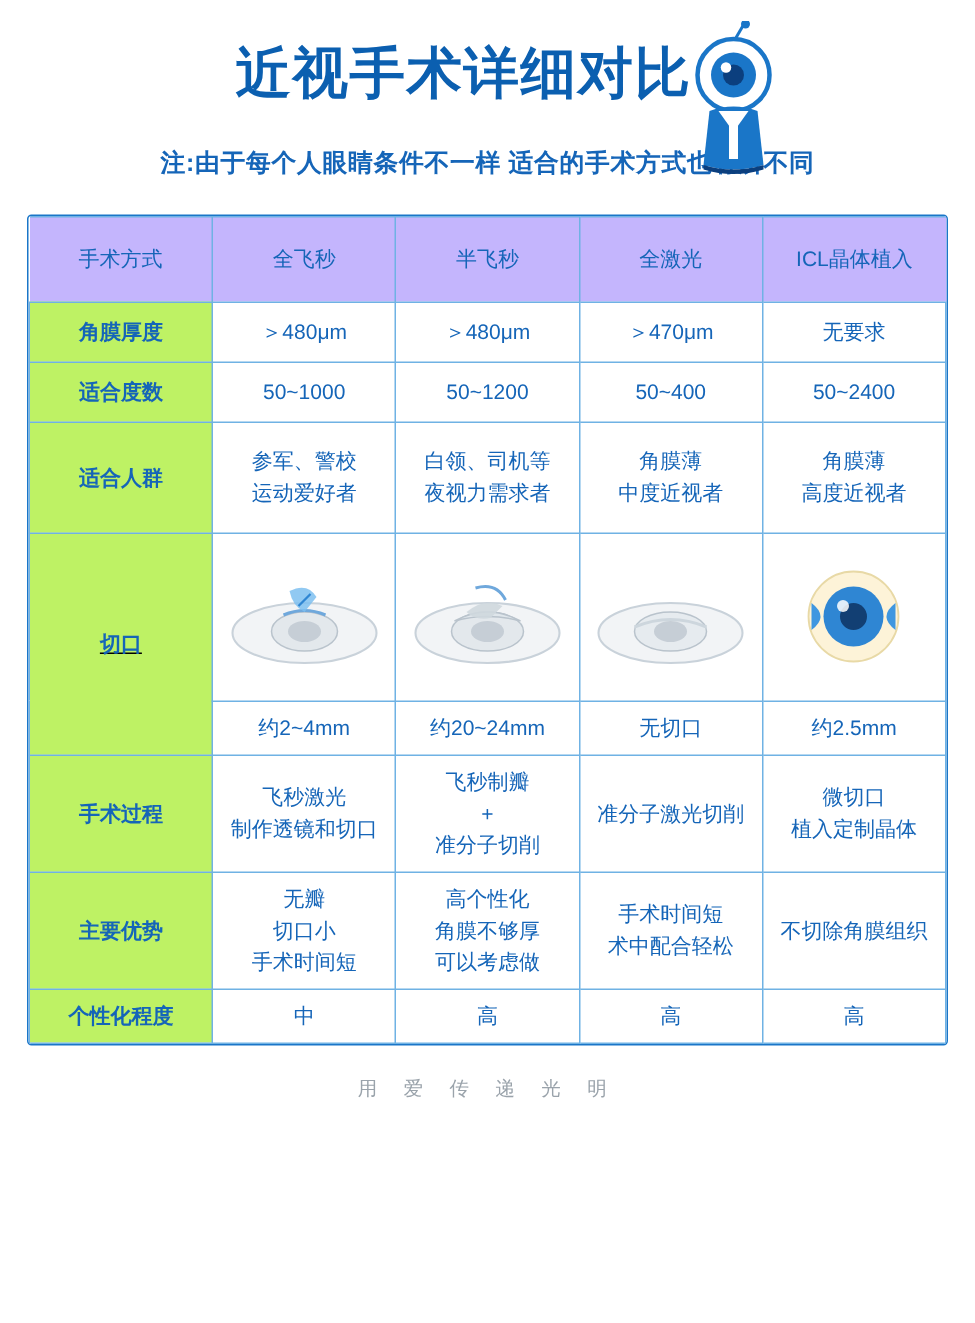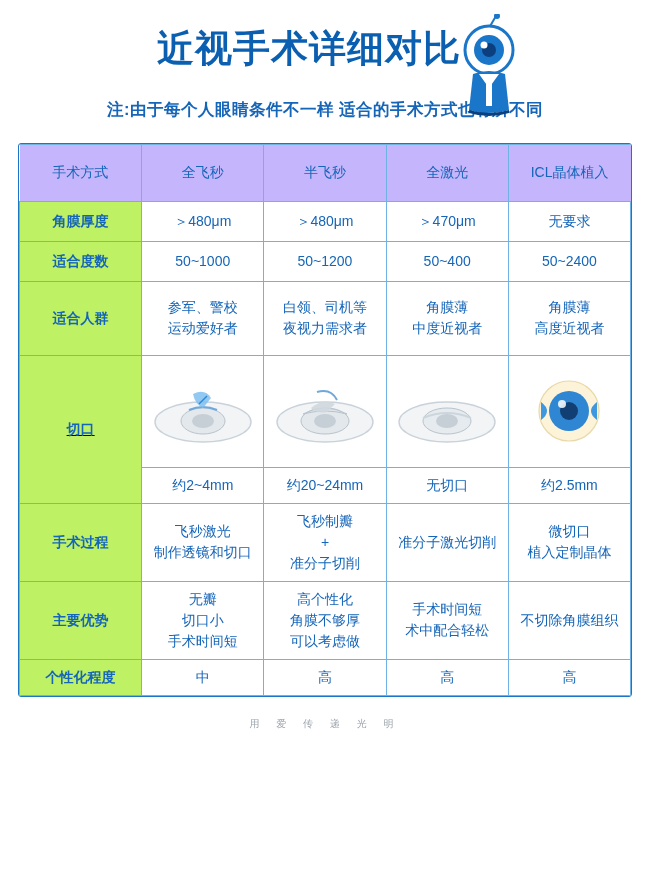--- a/index.html
+++ b/index.html
@@ -117,21 +117,21 @@
   
   .eye {
     display: block;
     margin: 0 auto;
   }
 
   
   .footer {
     text-align: center;
     margin-top: 20px;
-    font-size: 10px;
+    font-size: 13px;
     color: #9aa3ab;
     letter-spacing: 7px;
   }
 </style>
 </head>
 <body>
 
 <div class="page">
 
   <div class="header">

